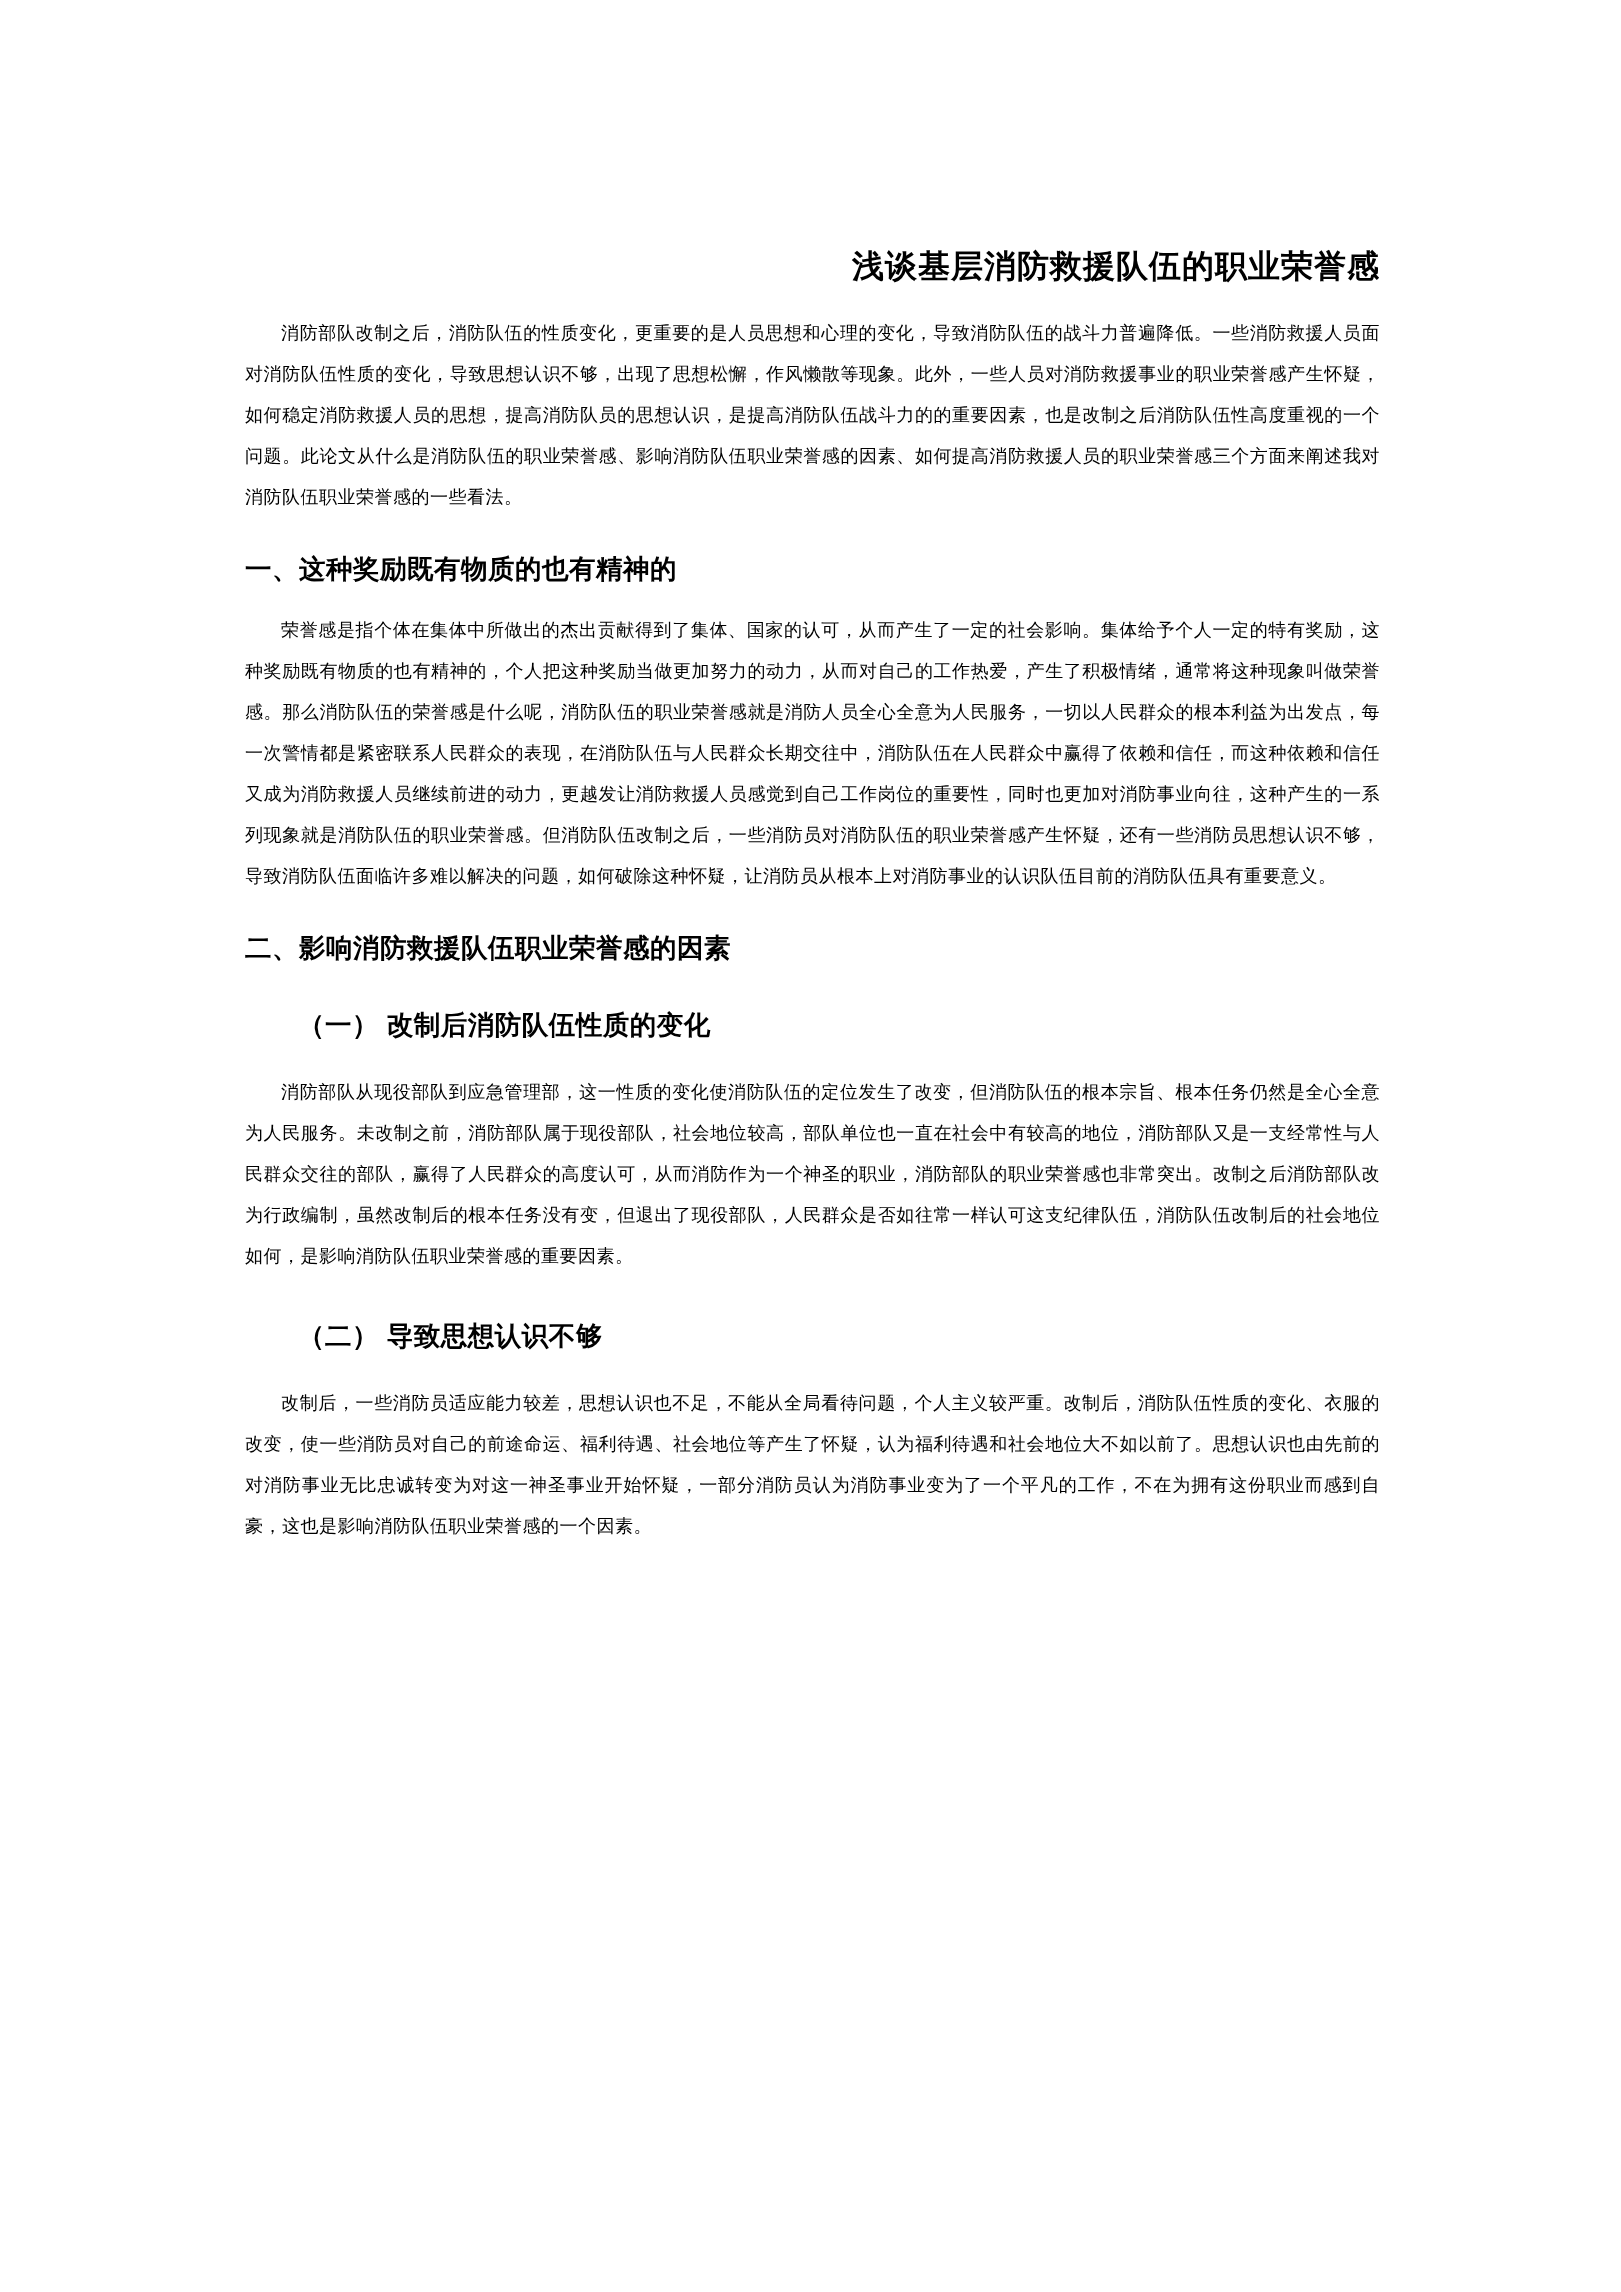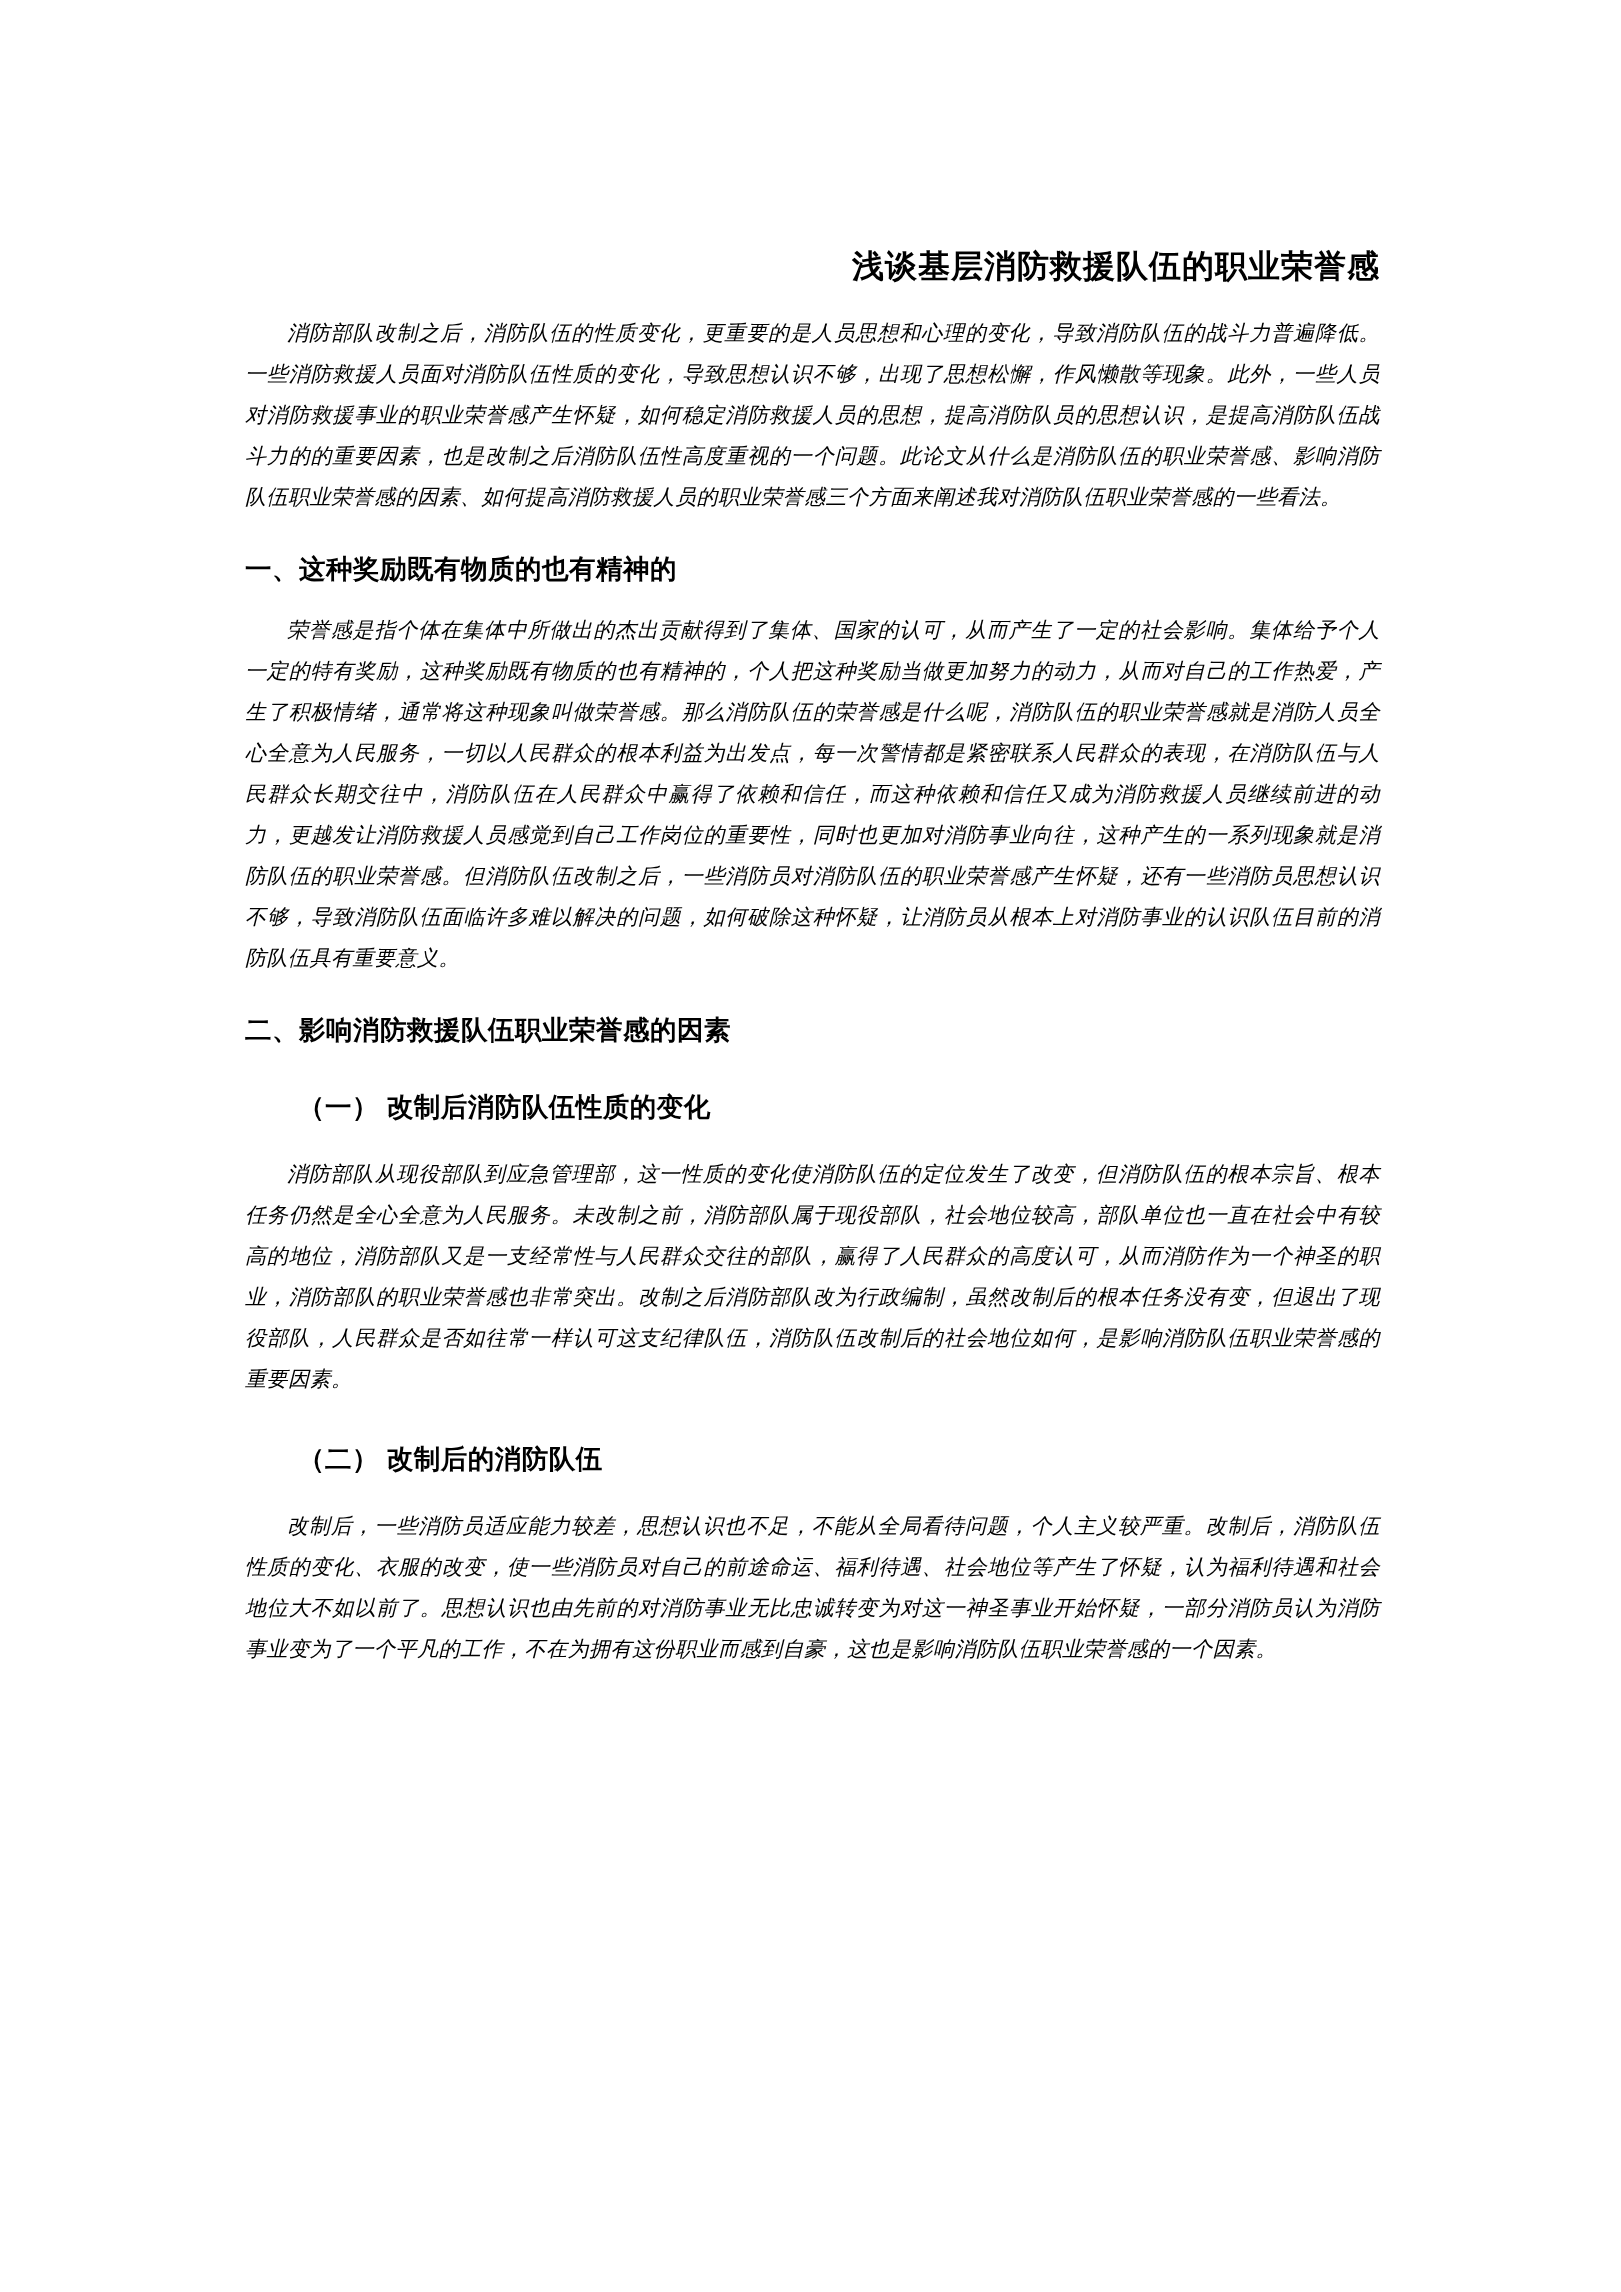--- a/index.html
+++ b/index.html
@@ -17,26 +17,25 @@
   }
   .doc-title {
     text-align: right;
     font-size: 32px;
     font-weight: bold;
     font-family: "Liberation Serif", "DejaVu Serif", serif;
     margin-bottom: 23.5px;
     letter-spacing: 1px;
   }
   .body-para {
-    font-size: 21px;
+    font-size: 18px;
     line-height: 41px;
     text-align: justify;
     text-indent: 2em;
     letter-spacing: 0.5px;
-    font-style: italic;
   }
   .h-main {
     font-family: "Liberation Sans", "DejaVu Sans", sans-serif;
     font-size: 26.5px;
     font-weight: bold;
     margin-top: 33px;
     margin-bottom: 23.5px;
     letter-spacing: 0.5px;
   }
   .h-sub {
@@ -63,19 +62,19 @@
 
   <p class="body-para para-block">荣誉感是指个体在集体中所做出的杰出贡献得到了集体、国家的认可，从而产生了一定的社会影响。集体给予个人一定的特有奖励，这种奖励既有物质的也有精神的，个人把这种奖励当做更加努力的动力，从而对自己的工作热爱，产生了积极情绪，通常将这种现象叫做荣誉感。那么消防队伍的荣誉感是什么呢，消防队伍的职业荣誉感就是消防人员全心全意为人民服务，一切以人民群众的根本利益为出发点，每一次警情都是紧密联系人民群众的表现，在消防队伍与人民群众长期交往中，消防队伍在人民群众中赢得了依赖和信任，而这种依赖和信任又成为消防救援人员继续前进的动力，更越发让消防救援人员感觉到自己工作岗位的重要性，同时也更加对消防事业向往，这种产生的一系列现象就是消防队伍的职业荣誉感。但消防队伍改制之后，一些消防员对消防队伍的职业荣誉感产生怀疑，还有一些消防员思想认识不够，导致消防队伍面临许多难以解决的问题，如何破除这种怀疑，让消防员从根本上对消防事业的认识队伍目前的消防队伍具有重要意义。</p>
 
   <h2 class="h-main">二、影响消防救援队伍职业荣誉感的因素</h2>
 
 
   <h3 class="h-sub">（一） 改制后消防队伍性质的变化</h3>
 
   <p class="body-para para-block">消防部队从现役部队到应急管理部，这一性质的变化使消防队伍的定位发生了改变，但消防队伍的根本宗旨、根本任务仍然是全心全意为人民服务。未改制之前，消防部队属于现役部队，社会地位较高，部队单位也一直在社会中有较高的地位，消防部队又是一支经常性与人民群众交往的部队，赢得了人民群众的高度认可，从而消防作为一个神圣的职业，消防部队的职业荣誉感也非常突出。改制之后消防部队改为行政编制，虽然改制后的根本任务没有变，但退出了现役部队，人民群众是否如往常一样认可这支纪律队伍，消防队伍改制后的社会地位如何，是影响消防队伍职业荣誉感的重要因素。</p>
 
-  <h3 class="h-sub">（二） 改制后的消防队伍</h3>
+  <h3 class="h-sub">（二） 导致思想认识不够</h3>
 
   <p class="body-para para-block">改制后，一些消防员适应能力较差，思想认识也不足，不能从全局看待问题，个人主义较严重。改制后，消防队伍性质的变化、衣服的改变，使一些消防员对自己的前途命运、福利待遇、社会地位等产生了怀疑，认为福利待遇和社会地位大不如以前了。思想认识也由先前的对消防事业无比忠诚转变为对这一神圣事业开始怀疑，一部分消防员认为消防事业变为了一个平凡的工作，不在为拥有这份职业而感到自豪，这也是影响消防队伍职业荣誉感的一个因素。</p>
 
 
 </div>
 
 
 </body></html>

